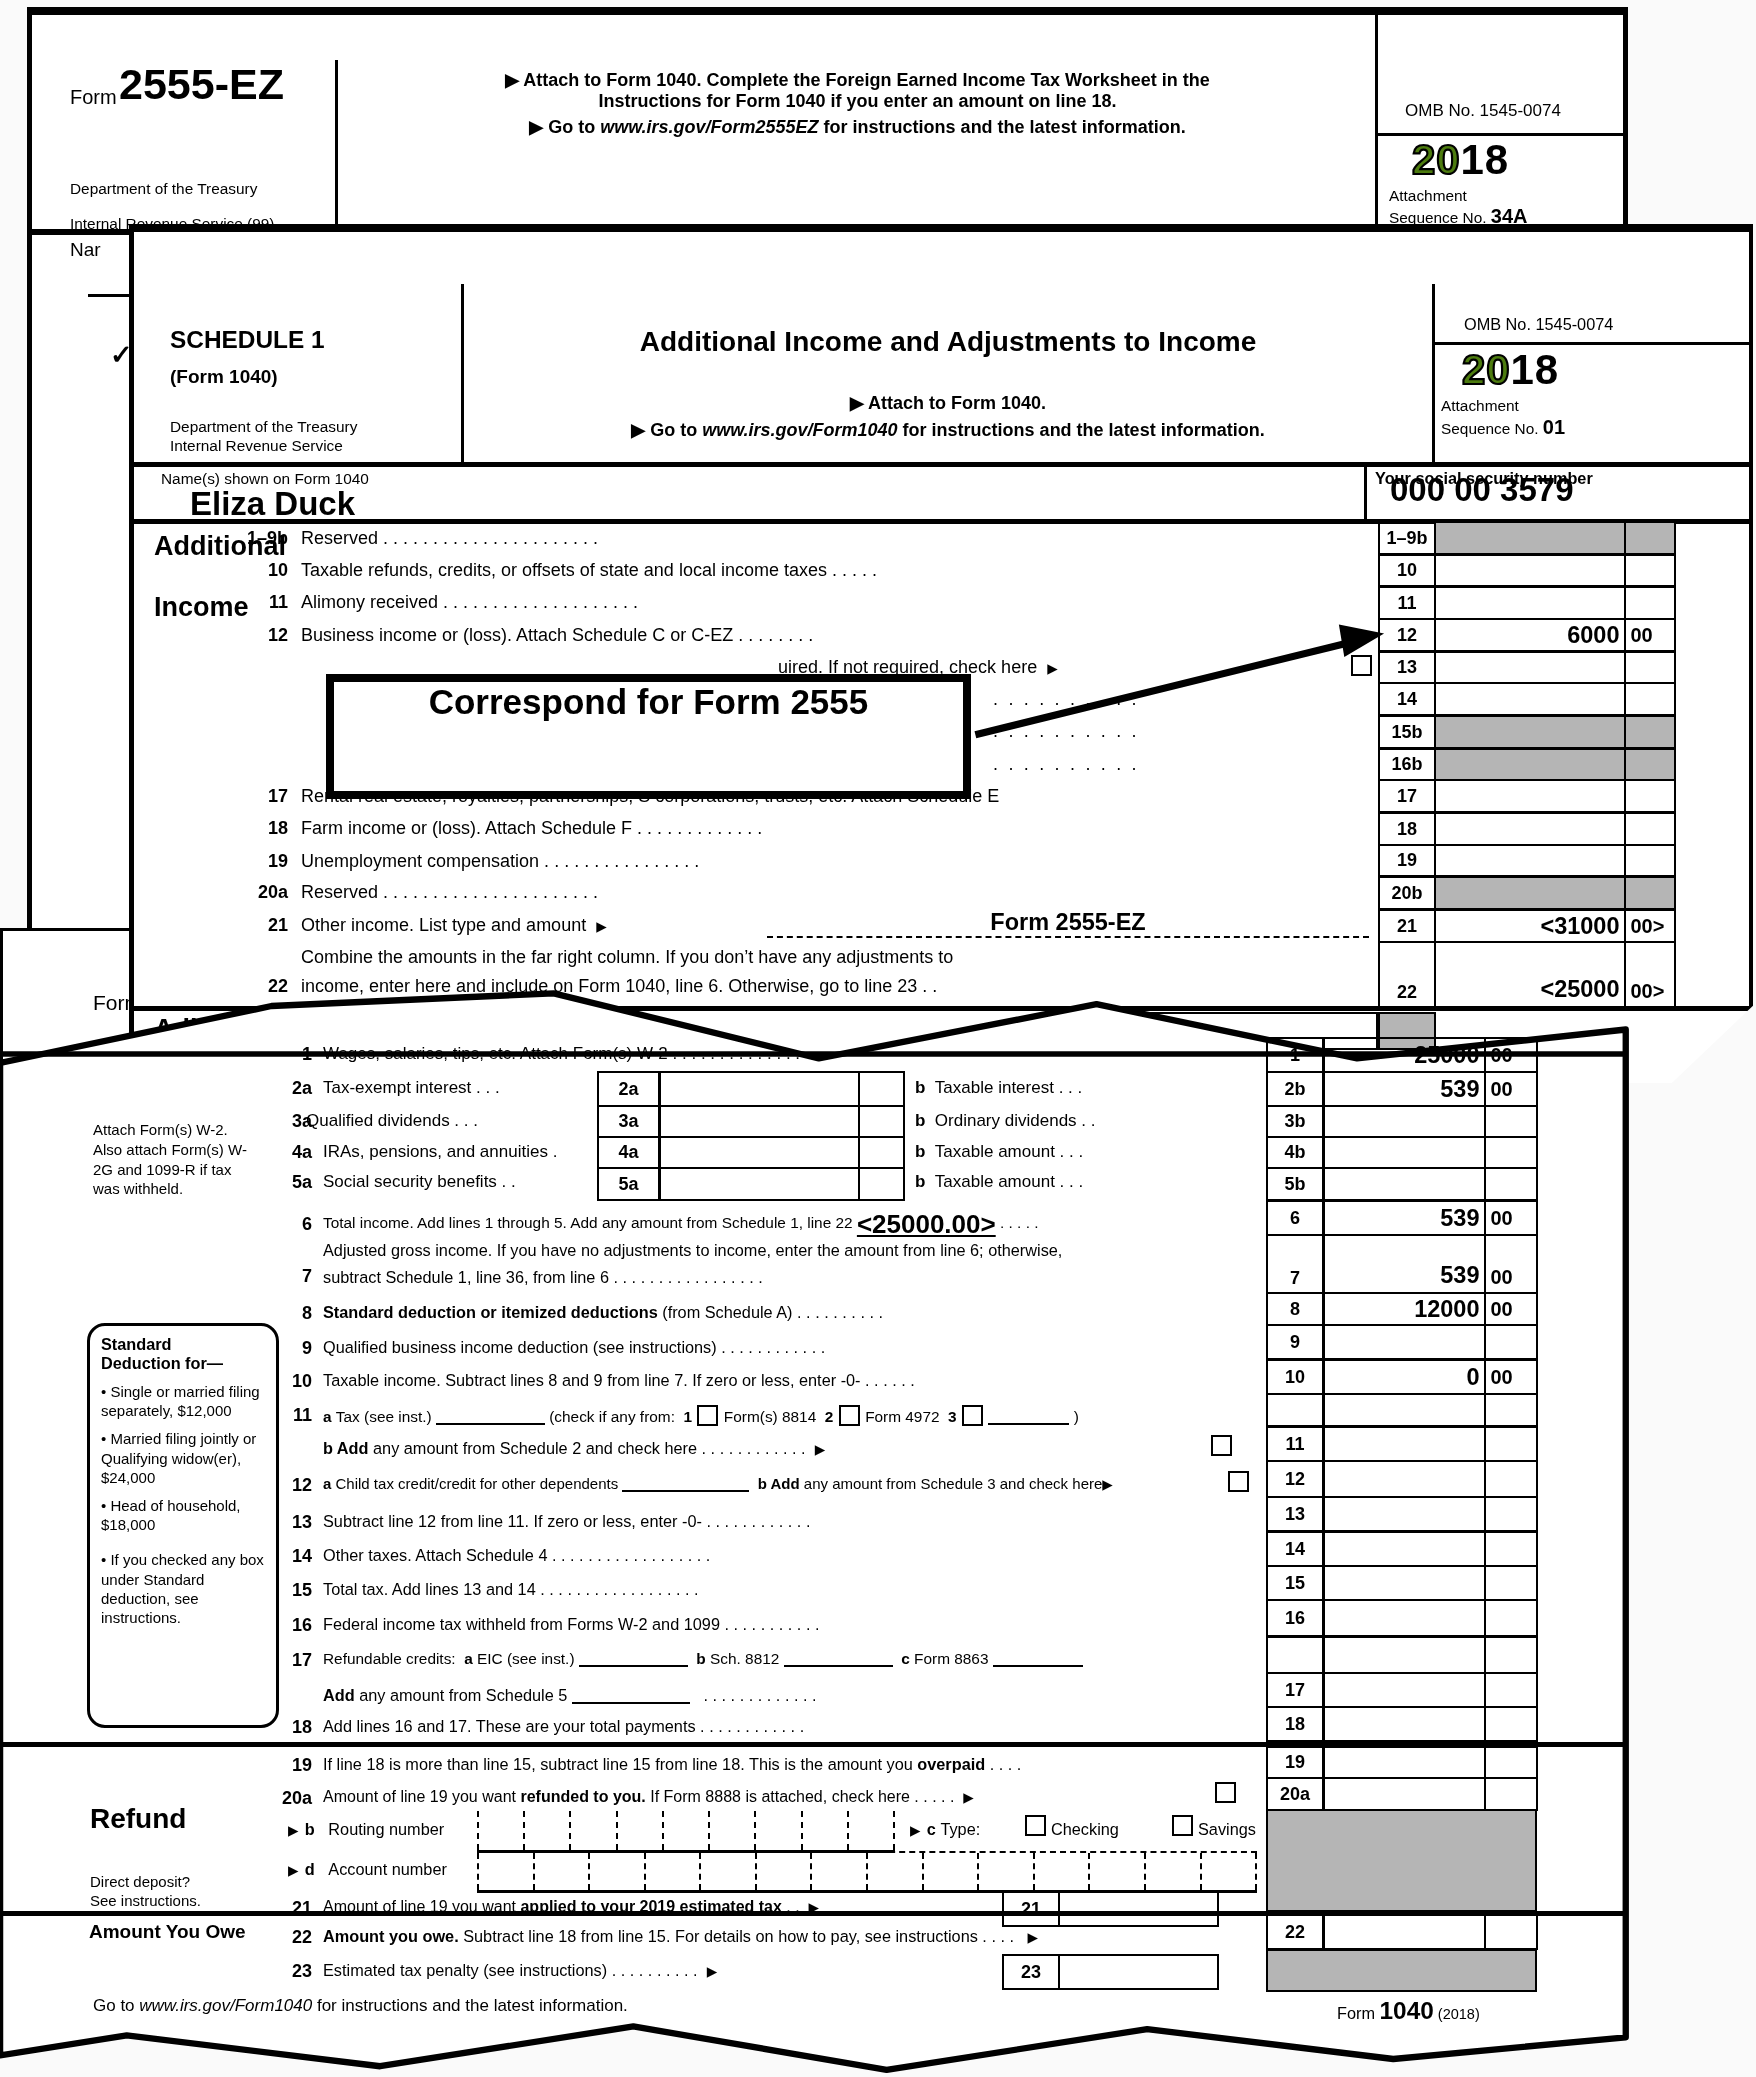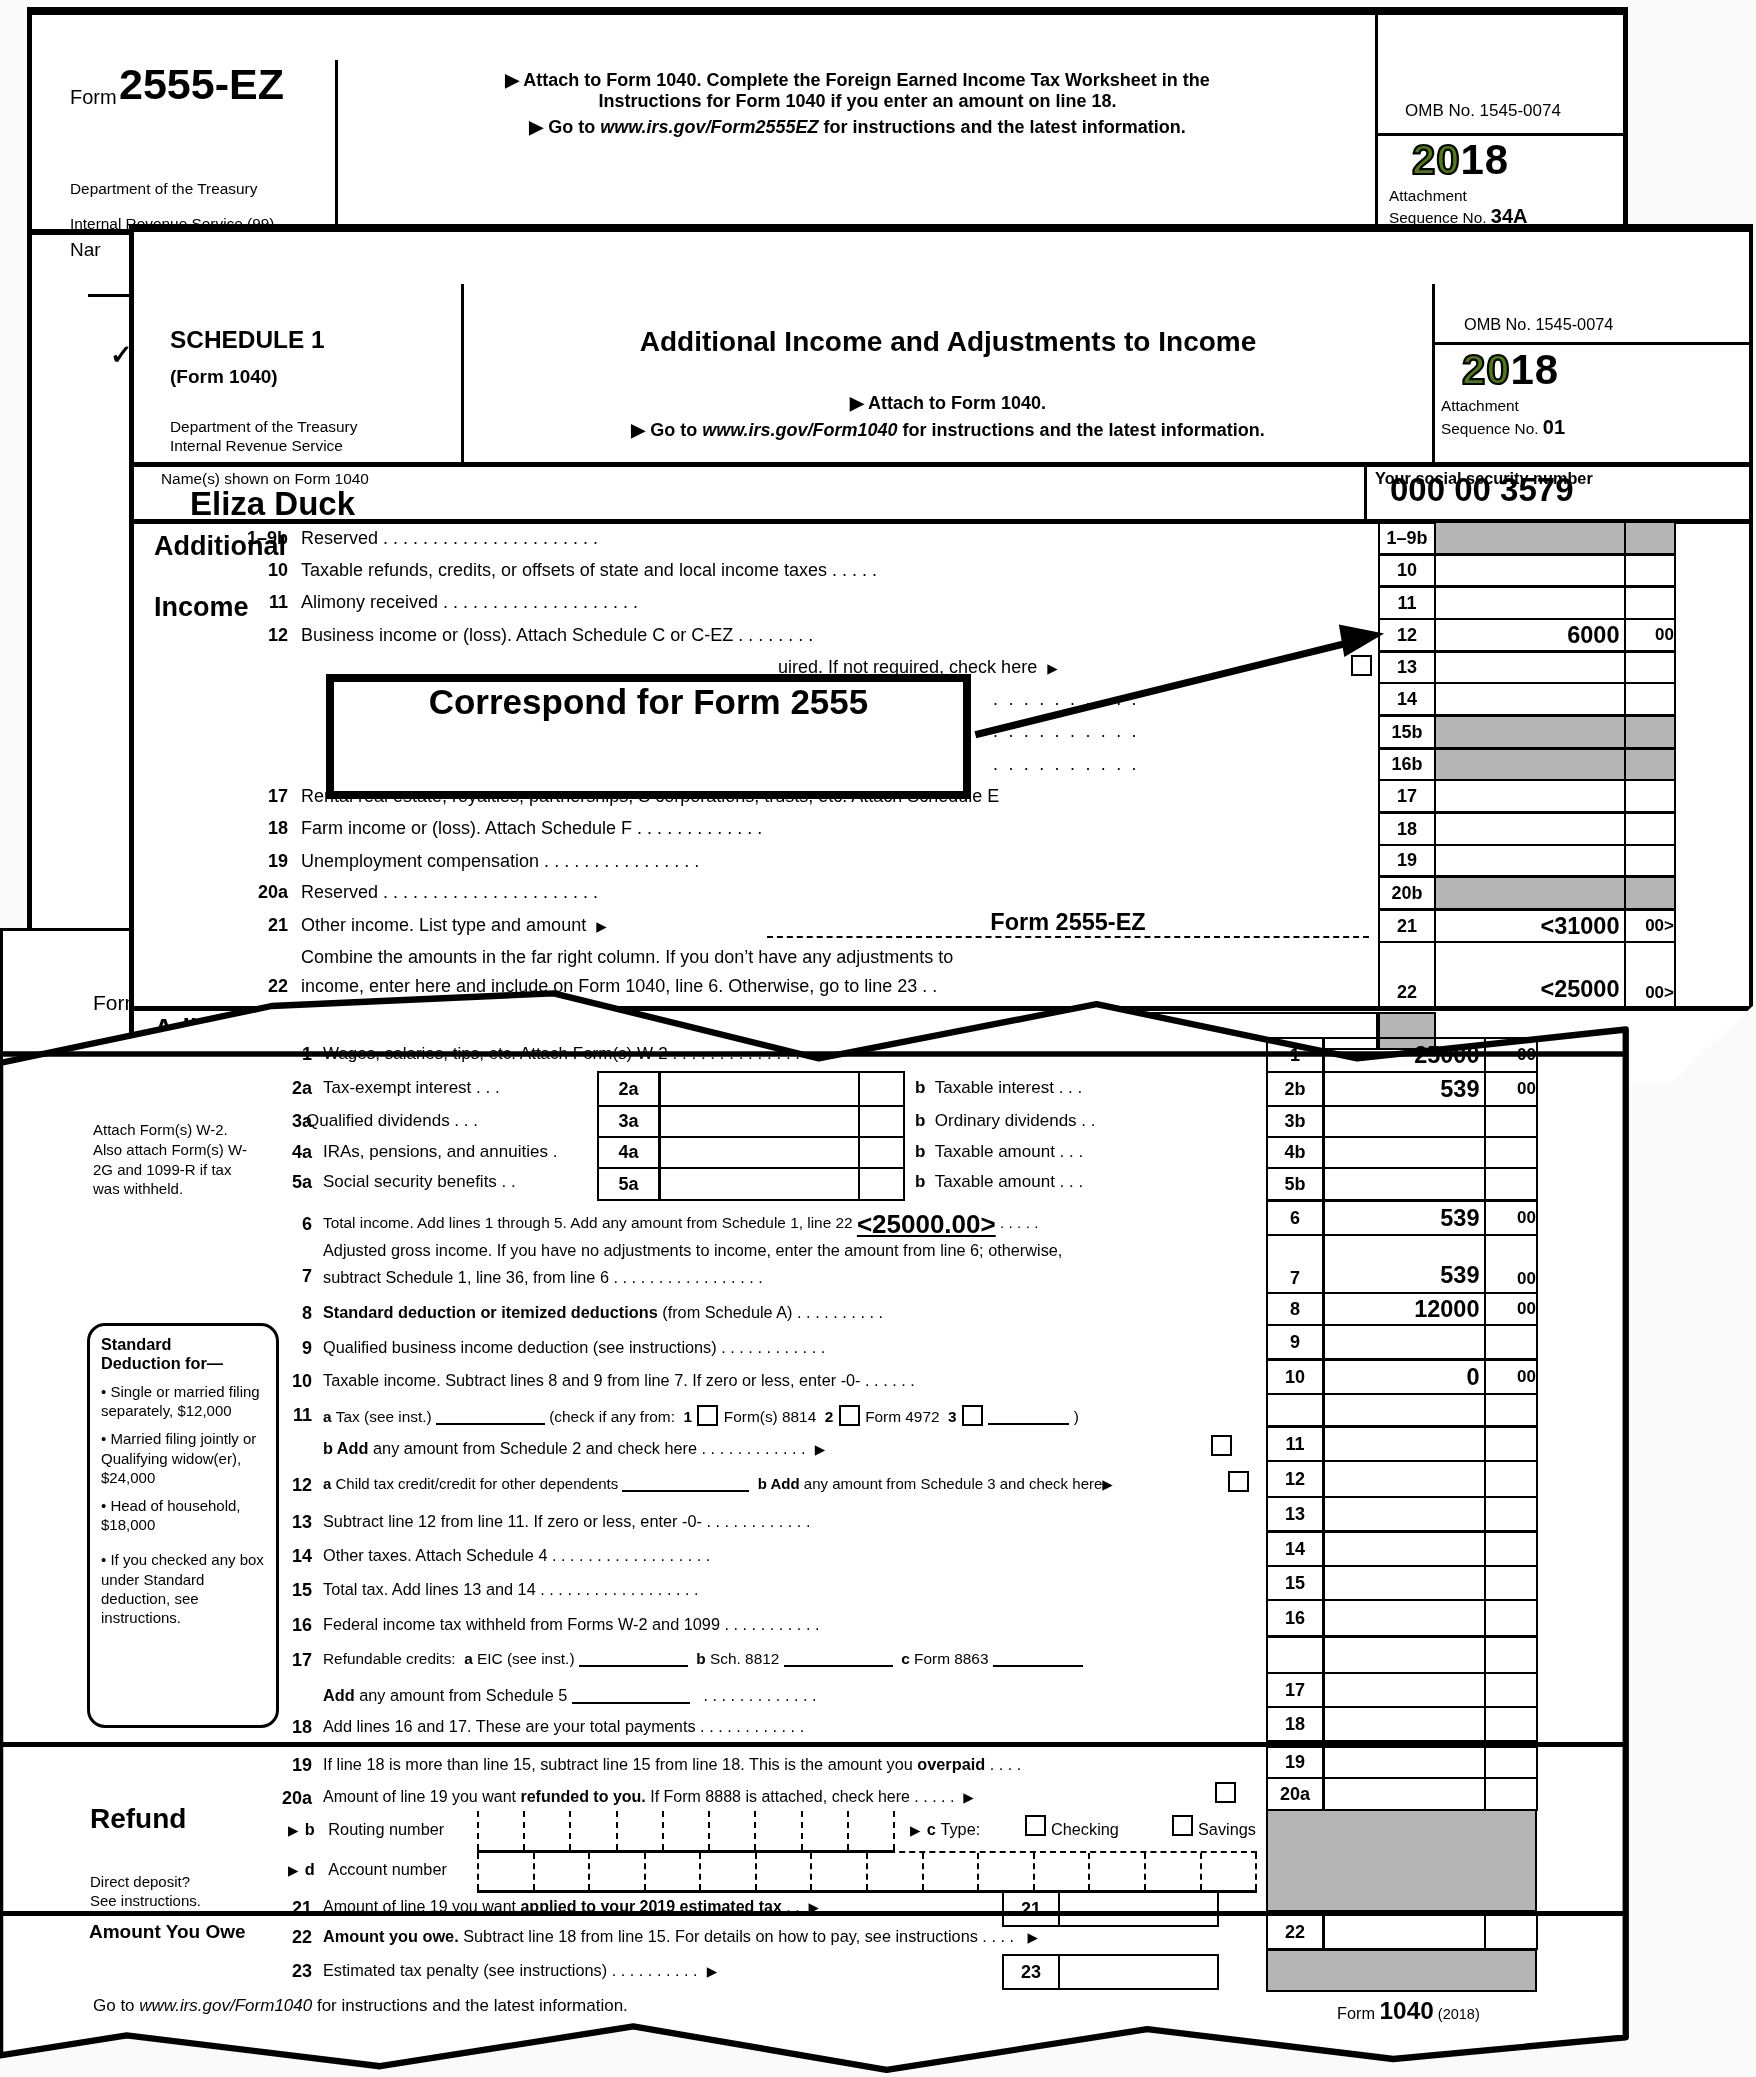--- a/index.html
+++ b/index.html
@@ -9,21 +9,21 @@
   .b{font-weight:bold;}
   .i{font-style:italic;}
   .paper{position:absolute;background:#fff;box-sizing:border-box;}
   .hline{position:absolute;background:#000;}
   .vline{position:absolute;background:#000;}
   .lbl{position:absolute;font-size:18px;white-space:nowrap;}
   .lnum{position:absolute;font-weight:bold;font-size:18px;text-align:right;white-space:nowrap;}
   .box{position:absolute;border:2.3px solid #000;box-sizing:border-box;display:flex;align-items:center;overflow:hidden;}
   .num{justify-content:center;font-weight:bold;font-size:18px;}
   .amt{justify-content:flex-end;font-weight:bold;font-size:23.5px;padding-right:4.5px;}
-  .cents{justify-content:flex-end;font-weight:bold;font-size:17px;padding-left:4.5px;}
+  .cents{justify-content:flex-start;font-weight:bold;font-size:20px;padding-left:4.5px;}
   .bot{align-items:flex-end;padding-bottom:2.7px;}
   .gray{background:#b5b5b5;}
   .cb{display:inline-block;width:17px;height:17px;border:2.7px solid #000;vertical-align:-3.6px;margin:0 5.4px;background:#fff;}
   .blank{display:inline-block;border-bottom:2.7px solid #000;height:14.5px;vertical-align:-2.7px;}
   .arr{font-size:13.6px;letter-spacing:1.8px;}
   .outline20{color:#4d7c0f;-webkit-text-stroke:2.2px #000;}
   .yr{font-size:42px;letter-spacing:0.9px;}
   .comb{position:absolute;display:flex;border-bottom:3.6px solid #000;box-sizing:border-box;}
   .comb span{flex:1;border-right:2.3px dashed #000;}
   .comb span:first-child{border-left:2.3px dashed #000;}

